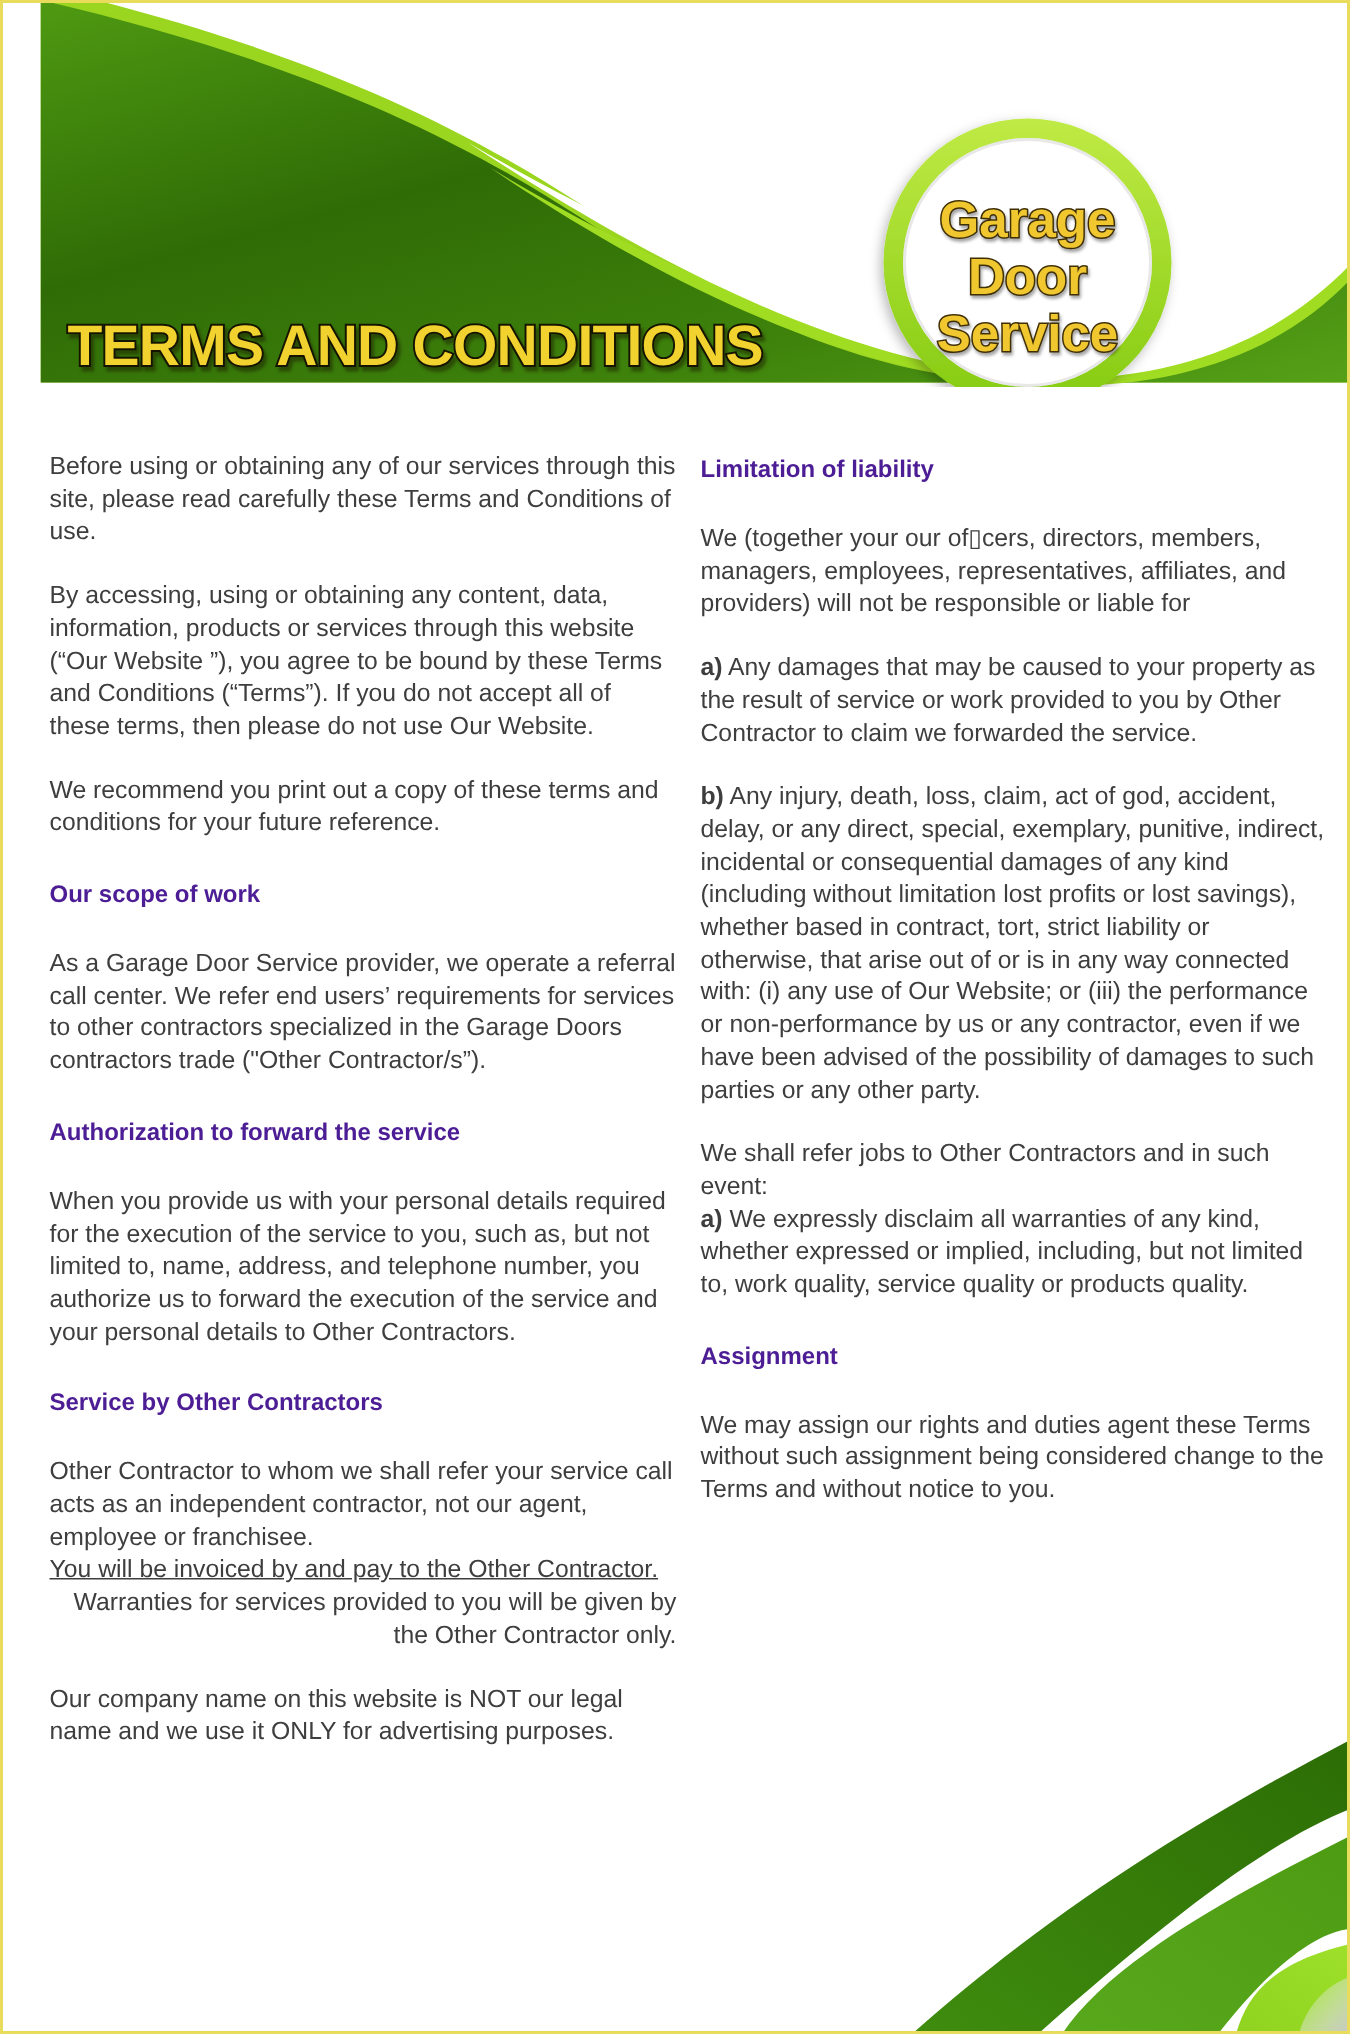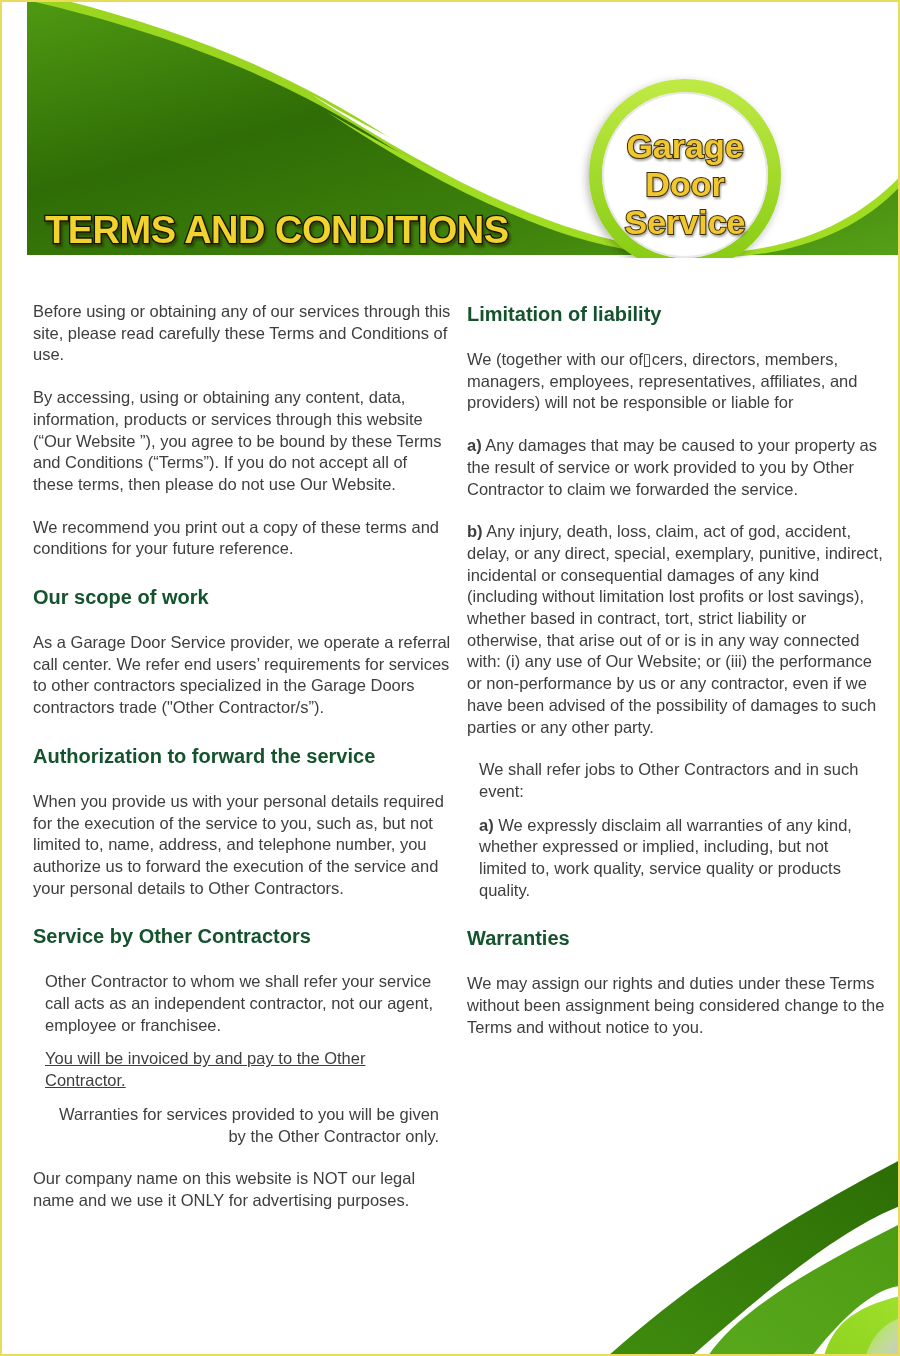--- a/index.html
+++ b/index.html
@@ -49,28 +49,28 @@
     color: #3e3e3e;
     font-size: 16.5px;
     line-height: 21.7px;
   }
   .col { position: absolute; top: 4px; }
   .col-left  { left: 33px;  width: 418px; }
   .col-right { left: 467px; width: 418px; }
 
   .col p { margin: 0 0 21px 0; }
   .col h2 {
-    font-size: 20px;
+    font-size: 16px;
     line-height: 26px;
     font-weight: bold;
-    color: #14532d;
+    color: #4c1d95;
     margin: 24px 0 22px 0;
   }
   .col > :first-child { margin-top: 0; }
-  .runon { margin: 12px; }           
+  .runon { margin: 0; }           
   .marker { font-weight: bold; }
 </style>
 </head>
 <body>
 
 <div class="header-wrap">
   <svg width="898" height="258" viewBox="0 0 898 258" xmlns="http://www.w3.org/2000/svg">
     <defs>
       <linearGradient id="gMain" x1="0%" y1="0%" x2="95%" y2="100%">
         <stop offset="0%" stop-color="#4f9a12"></stop>
@@ -154,28 +154,28 @@
     <p>
       <span class="runon" style="display:block;">Other Contractor to whom we shall refer your service call acts as an independent contractor, not our agent, employee or franchisee.</span>
       <span class="runon" style="display:block;text-decoration:underline;">You will be invoiced by and pay to the Other Contractor.</span>
       <span class="runon" style="display:block;text-align:right;">Warranties for services provided to you will be given by the Other Contractor only.</span>
     </p>
     <p>Our company name on this website is NOT our legal name and we use it ONLY for advertising purposes.</p>
   </div>
 
   <div class="col col-right">
     <h2>Limitation of liability</h2>
-    <p>We (together with our of▯cers, directors, members, managers, employees, representatives, affiliates, and providers) will not be responsible or liable for</p>
+    <p>We (together your our of▯cers, directors, members, managers, employees, representatives, affiliates, and providers) will not be responsible or liable for</p>
     <p><span class="marker">a)</span><span> Any damages that may be caused to your property as the result of service or work provided to you by Other Contractor to claim we forwarded the service.</span></p>
     <p><span class="marker">b)</span><span> Any injury, death, loss, claim, act of god, accident, delay, or any direct, special, exemplary, punitive, indirect, incidental or consequential damages of any kind (including without limitation lost profits or lost savings), whether based in contract, tort, strict liability or otherwise, that arise out of or is in any way connected with: (i) any use of Our Website; or (iii) the performance or non-performance by us or any contractor, even if we have been advised of the possibility of damages to such parties or any other party.</span></p>
 
     <p>
       <span class="runon" style="display:block;">We shall refer jobs to Other Contractors and in such event:</span>
       <span class="runon" style="display:block;"><span class="marker">a)</span><span> We expressly disclaim all warranties of any kind, whether expressed or implied, including, but not limited to, work quality, service quality or products quality.</span></span>
     </p>
 
-    <h2>Warranties</h2>
-    <p>We may assign our rights and duties under these Terms without been assignment being considered change to the Terms and without notice to you.</p>
+    <h2>Assignment</h2>
+    <p>We may assign our rights and duties agent these Terms without such assignment being considered change to the Terms and without notice to you.</p>
   </div>
 
 </div>
 
 <div class="page-border"></div>
 
 </body></html>

